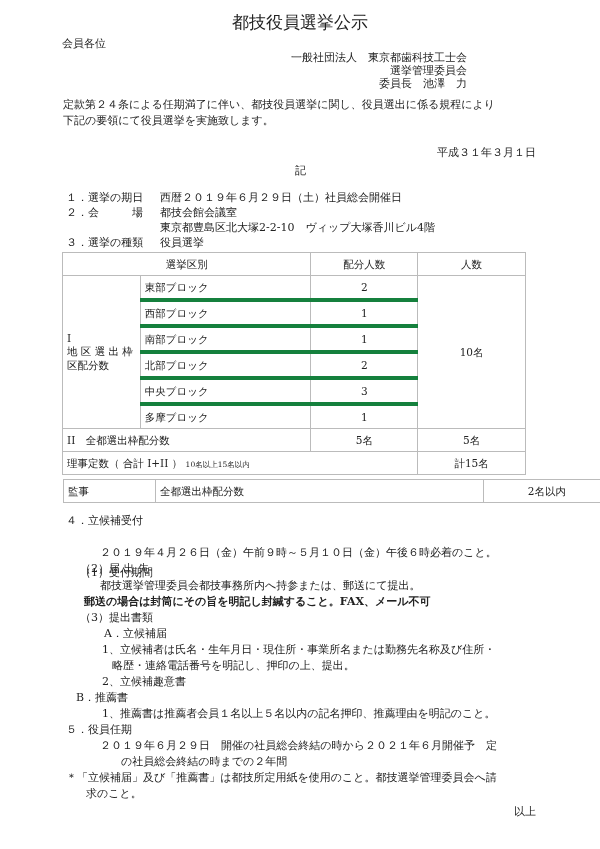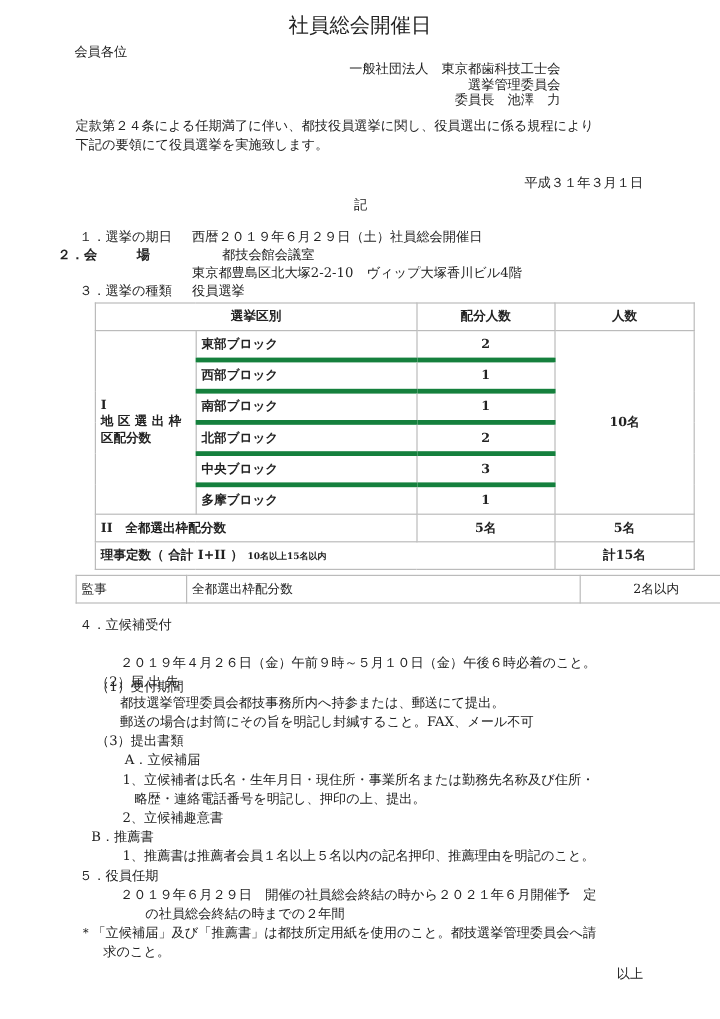--- a/index.html
+++ b/index.html
@@ -10,42 +10,42 @@
   .r { text-align:right; }
   table { position:absolute; border-collapse:collapse; font-size:10.5px; }
   td { border:1px solid #bbb; padding:0 4px; height:22px; line-height:1; }
   td.c { text-align:center; }
   td.inner { border-top:4px solid #15803d; }
   .small { font-size:7.5px; }
 </style>
 </head>
 <body>
 
-<div class="abs title">社員総会開催日</div>
+<div class="abs title">都技役員選挙公示</div>
 <div class="abs" style="left:62px;top:38px;">会員各位</div>
 
 <div class="abs r" style="right:133px;top:52px;">一般社団法人　東京都歯科技工士会</div>
 <div class="abs r" style="right:133px;top:65px;">選挙管理委員会</div>
 <div class="abs r" style="right:133px;top:78px;">委員長　池澤　力</div>
 
 <div class="abs" style="left:63px;top:99px;">定款第２４条による任期満了に伴い、都技役員選挙に関し、役員選出に係る規程により</div>
 <div class="abs" style="left:63px;top:115px;">下記の要領にて役員選挙を実施致します。</div>
 
 <div class="abs r" style="right:64px;top:147px;">平成３１年３月１日</div>
 <div class="abs" style="left:295px;top:165px;">記</div>
 
 <div class="abs" style="left:66px;top:192px;">１．選挙の期日</div>
 <div class="abs" style="left:160px;top:192px;">西暦２０１９年６月２９日（土）社員総会開催日</div>
-<div class="abs" style="left:48px;top:207px;font-weight:bold;">２．会　　　場</div>
-<div class="abs" style="left:160px;top:207px;margin-left:25px;">都技会館会議室</div>
+<div class="abs" style="left:66px;top:207px;">２．会　　　場</div>
+<div class="abs" style="left:160px;top:207px;">都技会館会議室</div>
 <div class="abs" style="left:160px;top:222px;">東京都豊島区北大塚2-2-10　ヴィップ大塚香川ビル4階</div>
 <div class="abs" style="left:66px;top:237px;">３．選挙の種類</div>
 <div class="abs" style="left:160px;top:237px;">役員選挙</div>
 
-<table style="left:79px;top:252px;width:500px;font-weight:bold;">
+<table style="left:62px;top:252px;width:464px;">
   <colgroup>
       <col style="width:78px">
       <col style="width:171px">
       <col style="width:107px">
       <col style="width:108px">
     </colgroup>
   <tbody>
       <tr>
     <td colspan="2" class="c">選挙区別</td>
     <td class="c">配分人数</td>
@@ -109,21 +109,21 @@
     <td class="c">2名以内</td>
   </tr>
 </tbody>
   </table>
 
 <div class="abs" style="left:66px;top:515px;">４．立候補受付</div>
 <div class="abs" style="left:80px;top:530px;margin-top:37px;">（1）受付期間</div>
 <div class="abs" style="left:100px;top:547px;">２０１９年４月２６日（金）午前９時～５月１０日（金）午後６時必着のこと。</div>
 <div class="abs" style="left:80px;top:563px;">（2）届 出 先</div>
 <div class="abs" style="left:100px;top:580px;">都技選挙管理委員会都技事務所内へ持参または、郵送にて提出。</div>
-<div class="abs" style="left:100px;top:596px;">郵送の場合は封筒にその旨を明記し封緘すること。FAX、メール不可</div>
+<div class="abs" style="left:84px;top:596px;font-weight:bold;">郵送の場合は封筒にその旨を明記し封緘すること。FAX、メール不可</div>
 <div class="abs" style="left:80px;top:612px;">（3）提出書類</div>
 <div class="abs" style="left:76px;top:628px;margin-left:28px;">A．立候補届</div>
 <div class="abs" style="left:102px;top:644px;">1、立候補者は氏名・生年月日・現住所・事業所名または勤務先名称及び住所・</div>
 <div class="abs" style="left:112px;top:660px;">略歴・連絡電話番号を明記し、押印の上、提出。</div>
 <div class="abs" style="left:102px;top:676px;">2、立候補趣意書</div>
 <div class="abs" style="left:76px;top:692px;">B．推薦書</div>
 <div class="abs" style="left:102px;top:708px;">1、推薦書は推薦者会員１名以上５名以内の記名押印、推薦理由を明記のこと。</div>
 
 <div class="abs" style="left:66px;top:724px;">５．役員任期</div>
 <div class="abs" style="left:100px;top:740px;">２０１９年６月２９日　開催の社員総会終結の時から２０２１年６月開催予　定</div>

